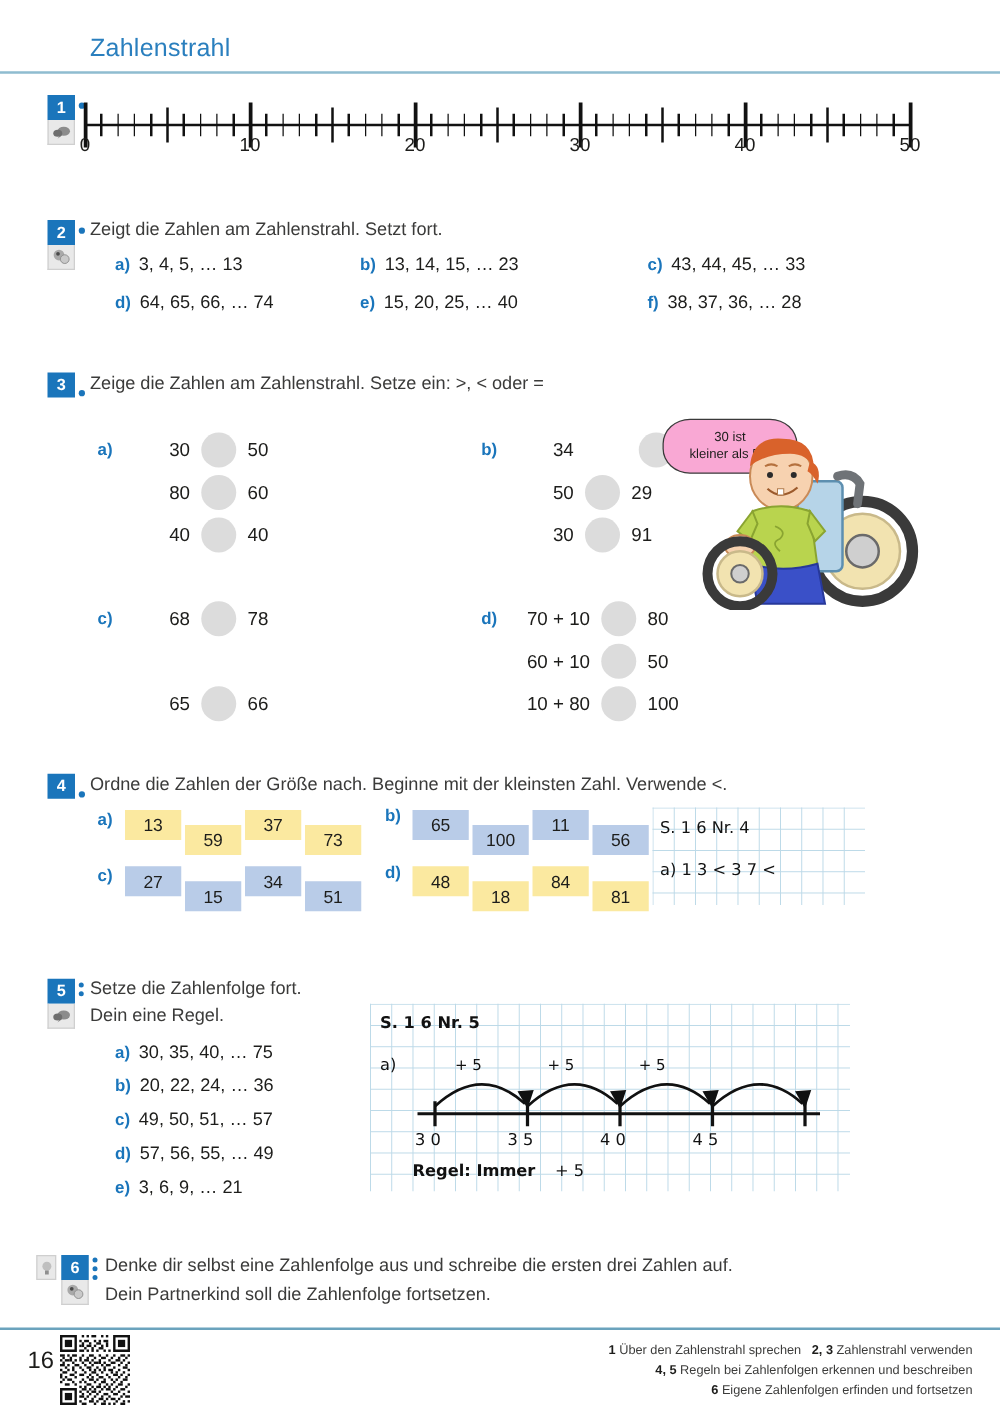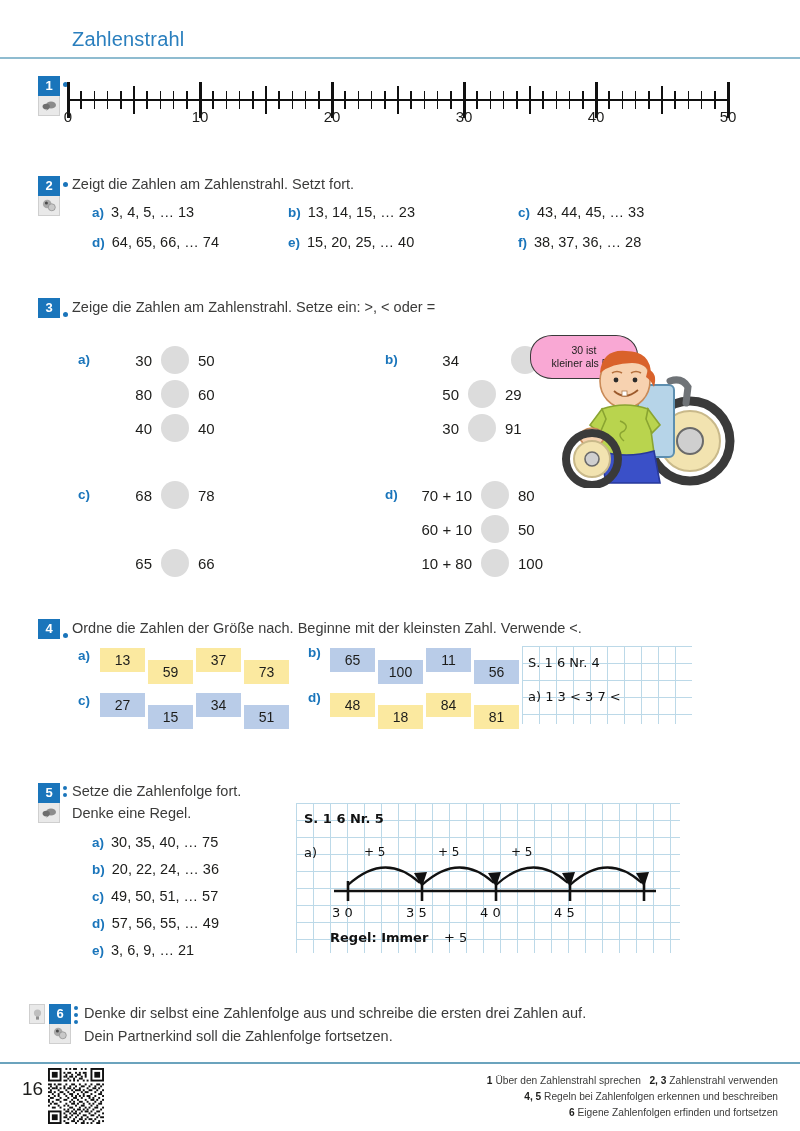--- a/index.html
+++ b/index.html
@@ -401,21 +401,21 @@
         <path d="M6 8 L4 11 L7.5 8.4 Z" fill="#8c8c8c"></path>
         <ellipse cx="4.2" cy="6.6" rx="3.6" ry="2.8" fill="#6e6e6e"></ellipse>
       </svg>
     </div>
   </div>
   <div class="badge-dots2" style="left:63px; top:786px;">
     <i></i>
       <i></i>
   </div>
   <div class="prompt" style="left:72px; top:783px;">Setze die Zahlenfolge fort.</div>
-  <div class="prompt" style="left:72px; top:805px;">Denke eine Regel.</div>
+  <div class="prompt" style="left:72px; top:805px;">Dein eine Regel.</div>
 
   <div class="seq-item" style="left:92px; top:834px;">
     <span class="sublabel">a)</span><span>30, 35, 40, … 75</span>
   </div>
   <div class="seq-item" style="left:92px; top:861px;">
     <span class="sublabel">b)</span><span>20, 22, 24, … 36</span>
   </div>
   <div class="seq-item" style="left:92px; top:888px;">
     <span class="sublabel">c)</span><span>49, 50, 51, … 57</span>
   </div>

